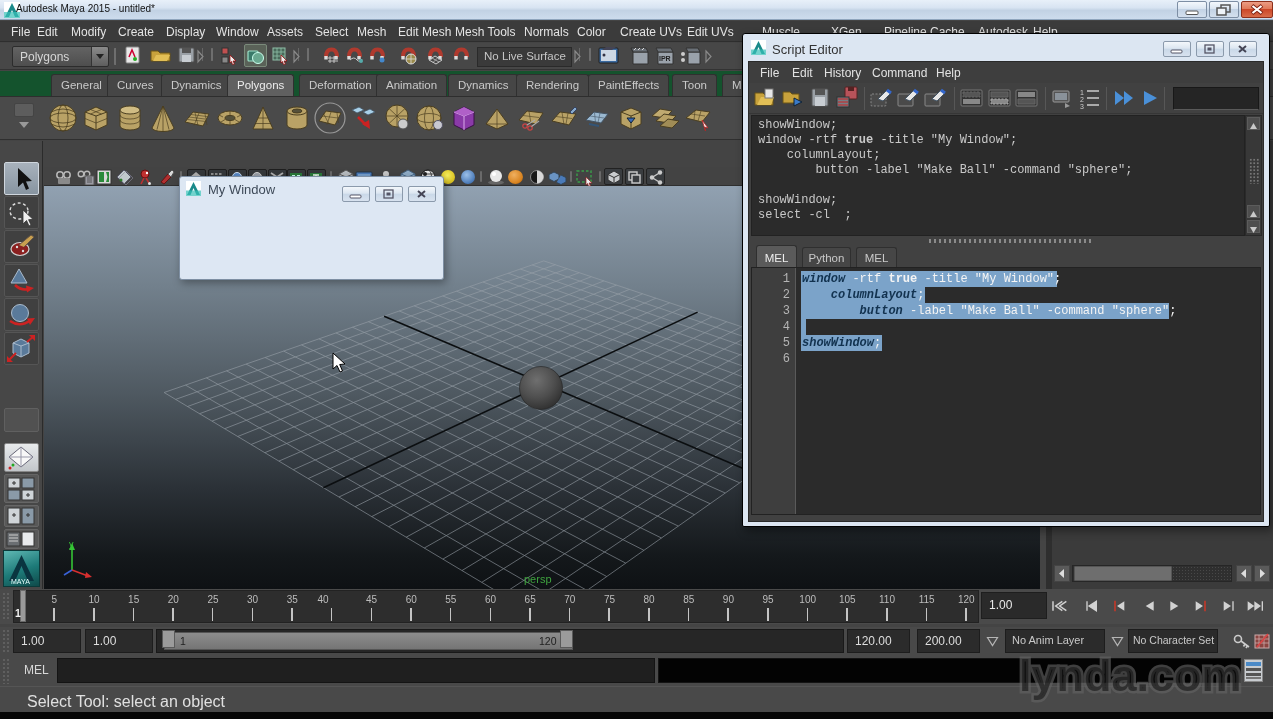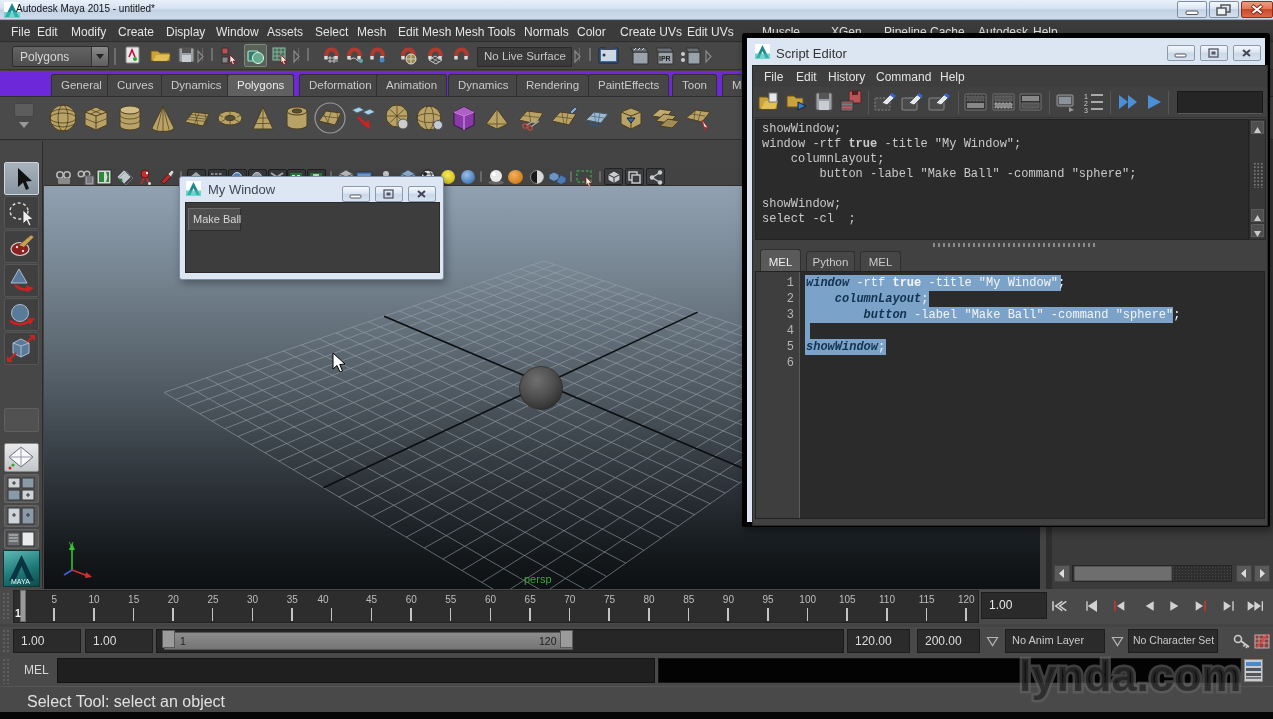--- a/index.html
+++ b/index.html
@@ -14,21 +14,21 @@
 #menubar{left:0;top:21px;width:1273px;height:21px;background:#3b3b3b;border-bottom:1px solid #2e2e2e}
 #menubar span{position:absolute;top:4px;font-size:12px;color:#e4e4e4}
 
 #statusbar{left:0;top:43px;width:1273px;height:27px;background:#474747;border-bottom:1px solid #333}
 .grip{width:5px;background:linear-gradient(90deg,transparent 1px,#6e6e6e 1px 3px,transparent 3px);border-radius:2px}
 #polydrop{left:12px;top:3px;width:97px;height:21px;background:linear-gradient(#636363,#4e4e4e);border:1px solid #2c2c2c;border-radius:2px;color:#d6d6d6;font-size:12px;padding:3px 0 0 7px}
 #polyarrow{left:91px;top:4px;width:17px;height:19px;background:linear-gradient(#8a8a8a,#5e5e5e);border-left:1px solid #333;border-radius:0 2px 2px 0}
 #polyarrow:after{content:"";position:absolute;left:4px;top:7px;border:4px solid transparent;border-top:5px solid #222}
 #nolive{left:477px;top:4px;width:95px;height:20px;background:#3a3a3a;border:1px solid #2a2a2a;color:#c6c6c6;font-size:11.5px;padding:2px 0 0 6px}
 
-#shelftabs{left:0;top:71px;width:1046px;height:25px;background:#6d28d9}
+#shelftabs{left:0;top:71px;width:1046px;height:25px;background:#14532d}
 #shelftabs .tab{position:absolute;top:3px;height:22px;background:#464646;border:1px solid #303030;border-bottom:none;border-radius:3px 3px 0 0;color:#c9c9c9;font-size:11.5px;padding:4px 9px 0 9px}
 #shelftabs .tab.act{background:#606060;color:#ececec}
 #shelf{left:0;top:96px;width:1273px;height:44px;background:#4a4a4a;border-top:1px solid #2e2e2e;border-bottom:1px solid #2f2f2f}
 .shicon{top:5px;width:32px;height:32px}
 
 #toolbox{left:0;top:141px;width:43px;height:448px;background:#474747;border-right:1px solid #2b2b2b}
 .tool{position:absolute;left:4px;width:35px;height:33px;border-radius:2px}
 
 #vport{left:44px;top:141px;width:996px;height:448px;overflow:hidden}
 #vpmenu{left:0;top:4px;width:996px;height:22px;background:#3d3d3d}
@@ -64,21 +64,21 @@
 #lynda{left:1019px;top:650px;width:256px;height:52px;font-weight:bold;font-size:45px;letter-spacing:0;z-index:60}
 #lynda .l1{position:absolute;left:0;top:0;-webkit-text-stroke:5px #646464;opacity:.62;color:transparent}
 #lynda .l2{position:absolute;left:0;top:0;color:#141414;opacity:.6}
 
 #mywin{left:179px;top:176px;width:265px;height:104px;background:#dde7f3;border:1px solid #7e8fa3;border-radius:3px;box-shadow:2px 3px 8px rgba(0,0,0,.35);z-index:30}
 #mywin .mtitle{left:28px;top:5px;font-size:13px;color:#3e4a58}
 #mywincontent{left:5px;top:25px;width:255px;height:71px;background:#3d3d3d;border:1px solid #2a2a2a}
 #makeball{left:2px;top:5px;width:53px;height:23px;background:#4e4e4e;border:1px solid #6a6a6a;border-bottom-color:#2d2d2d;border-right-color:#2d2d2d;color:#d6d6d6;font-size:11px;padding:4px 0 0 4px;white-space:nowrap}
 .dbtn{top:9px;height:16px;width:28px;border:1px solid #8b9aac;border-radius:2px;background:linear-gradient(180deg,#f3f7fb,#dce6f1 45%,#c9d8e8 50%,#d8e2ef)}
 
-#sewin{left:742px;top:33px;width:528px;height:494px;background:#dce6f2;border:5px solid #000000;border-radius:3px 3px 2px 2px;box-shadow:3px 4px 10px rgba(0,0,0,.4);z-index:40}
+#sewin{left:742px;top:33px;width:528px;height:494px;background:#dce6f2;border:1px solid #000000;border-radius:3px 3px 2px 2px;box-shadow:3px 4px 10px rgba(0,0,0,.4);z-index:40}
 #sewin .setitle{left:29px;top:8px;font-size:13px;color:#333}
 #seclient{left:5px;top:27px;width:516px;height:461px;background:#414141;border:1px solid #2a2a2a}
 #semenu{left:0;top:0;width:514px;height:21px;background:#3e3e3e}
 #semenu span{position:absolute;top:4px;font-size:12px;color:#e2e2e2}
 #setoolbar{left:0;top:21px;width:514px;height:31px;background:#414141;border-bottom:1px solid #363636}
 .tsep{top:4px;width:1px;height:23px;background:#2e2e2e;border-right:1px solid #575757}
 #seout{left:2px;top:53px;width:494px;height:121px;background:#2b2b2b;border:1px solid #222;font-family:"Liberation Mono",monospace;font-size:12px;line-height:15px;color:#c9c9c9;white-space:pre;padding:2px 0 0 6px}
 #sescroll{left:496px;top:53px;width:17px;height:121px;background:#383838;border:1px solid #2a2a2a}
 .sbtn{position:absolute;left:1px;width:13px;height:13px;background:#4e4e4e;border:1px solid #5c5c5c}
 #sesplit{left:180px;top:177px;width:165px;height:4px;background:repeating-linear-gradient(90deg,#8a8a8a 0 2px,transparent 2px 5px)}
@@ -810,23 +810,20 @@
   <div class="abs dbtn" style="left:162px"><svg width="26" height="14">
         <rect x="7" y="8" width="11" height="3" rx="1" fill="#fff" stroke="#556" stroke-width="1"></rect>
       </svg></div>
   <div class="abs dbtn" style="left:195px"><svg width="26" height="14">
         <rect x="8" y="3" width="9" height="8" fill="none" stroke="#556" stroke-width="1.3"></rect>
         <rect x="10.5" y="5.5" width="4" height="3" fill="#556"></rect>
       </svg></div>
   <div class="abs dbtn" style="left:228px"><svg width="26" height="14">
         <path d="M9 4 L16 10 M16 4 L9 10" stroke="#445" stroke-width="2"></path>
       </svg></div>
-  <div class="abs" id="mywincontent">
-      <div class="abs" id="makeball">Make Ball</div>
-    </div>
 </div>
 
 <div class="abs" id="sewin">
   <svg class="abs" style="left:8px;top:6px" width="15" height="15">
       <rect width="15" height="15" fill="#fff"></rect>
       <path d="M1 14 L7.5 1 L14 14 L10.5 14 L7.5 7 L4.5 14 Z" fill="#1b8a8a"></path>
       <rect y="9.5" width="15" height="5.5" fill="#37c0b8" opacity=".7"></rect>
     </svg>
   <span class="abs setitle">Script Editor</span>
   <div class="abs dbtn" style="left:420px;top:7px"><svg width="26" height="14">

